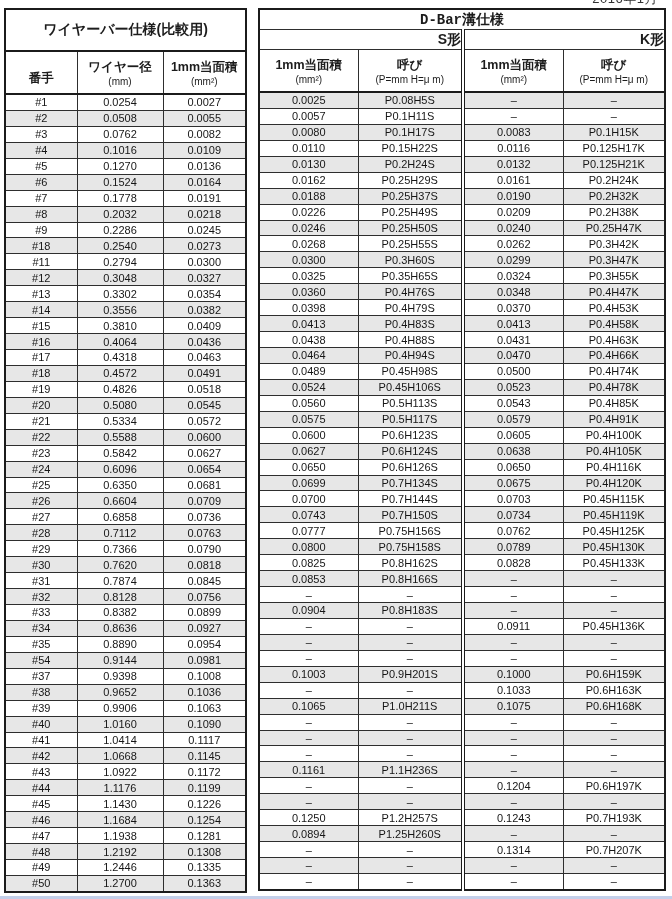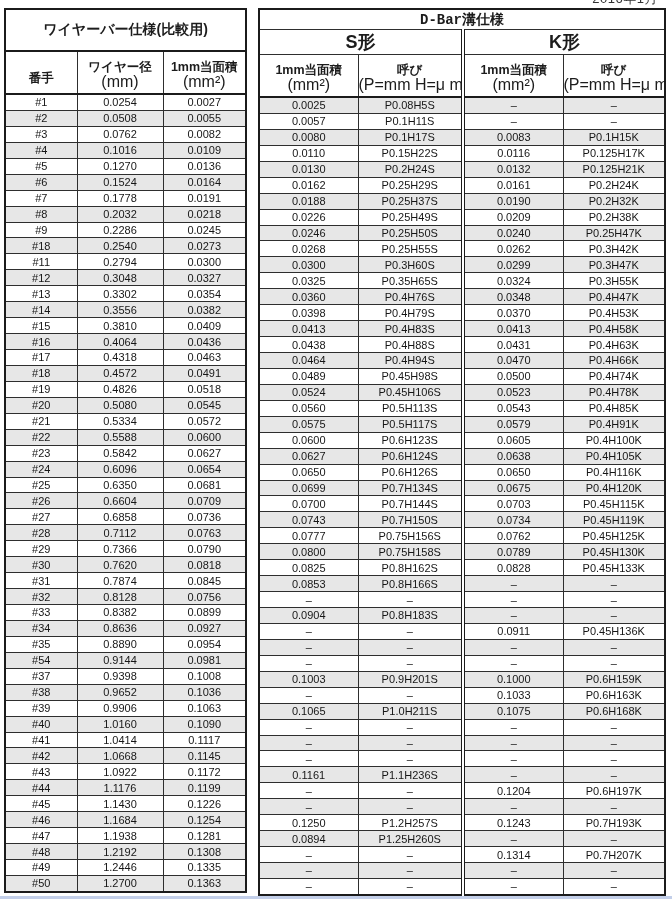--- a/index.html
+++ b/index.html
@@ -23,24 +23,24 @@
   #wire-table{left:4px;width:241px;}
   #dbar-table{left:258px;width:406px;}
   .tbl th,.tbl td{
     border:1px solid #2e2e2e;
     text-align:center;vertical-align:middle;
     padding:0;overflow:hidden;white-space:nowrap;
   }
   
   .title-row th{height:40px;font-size:14px;font-weight:bold;border-bottom:2px solid #1b1b1b;}
   #dbar-table .title-row th{height:19px;border-bottom:1px solid #2e2e2e;font-family:Liberation Mono, monospace;}
-  .sub-row th{height:19px;font-size:18px;font-weight:bold;}
+  .sub-row th{height:19px;font-size:14px;font-weight:bold;text-align:right;}
   .colhead-row th{height:41px;font-weight:bold;border-bottom:2px solid #1b1b1b;}
   .h-label{font-size:12.5px;line-height:15px;padding-top:3px;}
-  .h-unit{font-size:16px;font-weight:normal;line-height:13px;}
+  .h-unit{font-size:10px;font-weight:normal;line-height:13px;}
   
   .tbl tbody td{height:14.95px;font-size:11px;line-height:14px;color:#161616;}
   tr.shade td,tr.shade th{background:#e7e7e7;}
   
   .ksep{border-left:4px double #1b1b1b !important;}
   .scan-line{
     position:absolute;left:0;bottom:0;width:672px;height:3px;
     background:#c3cfe9;
   }
 </style>

